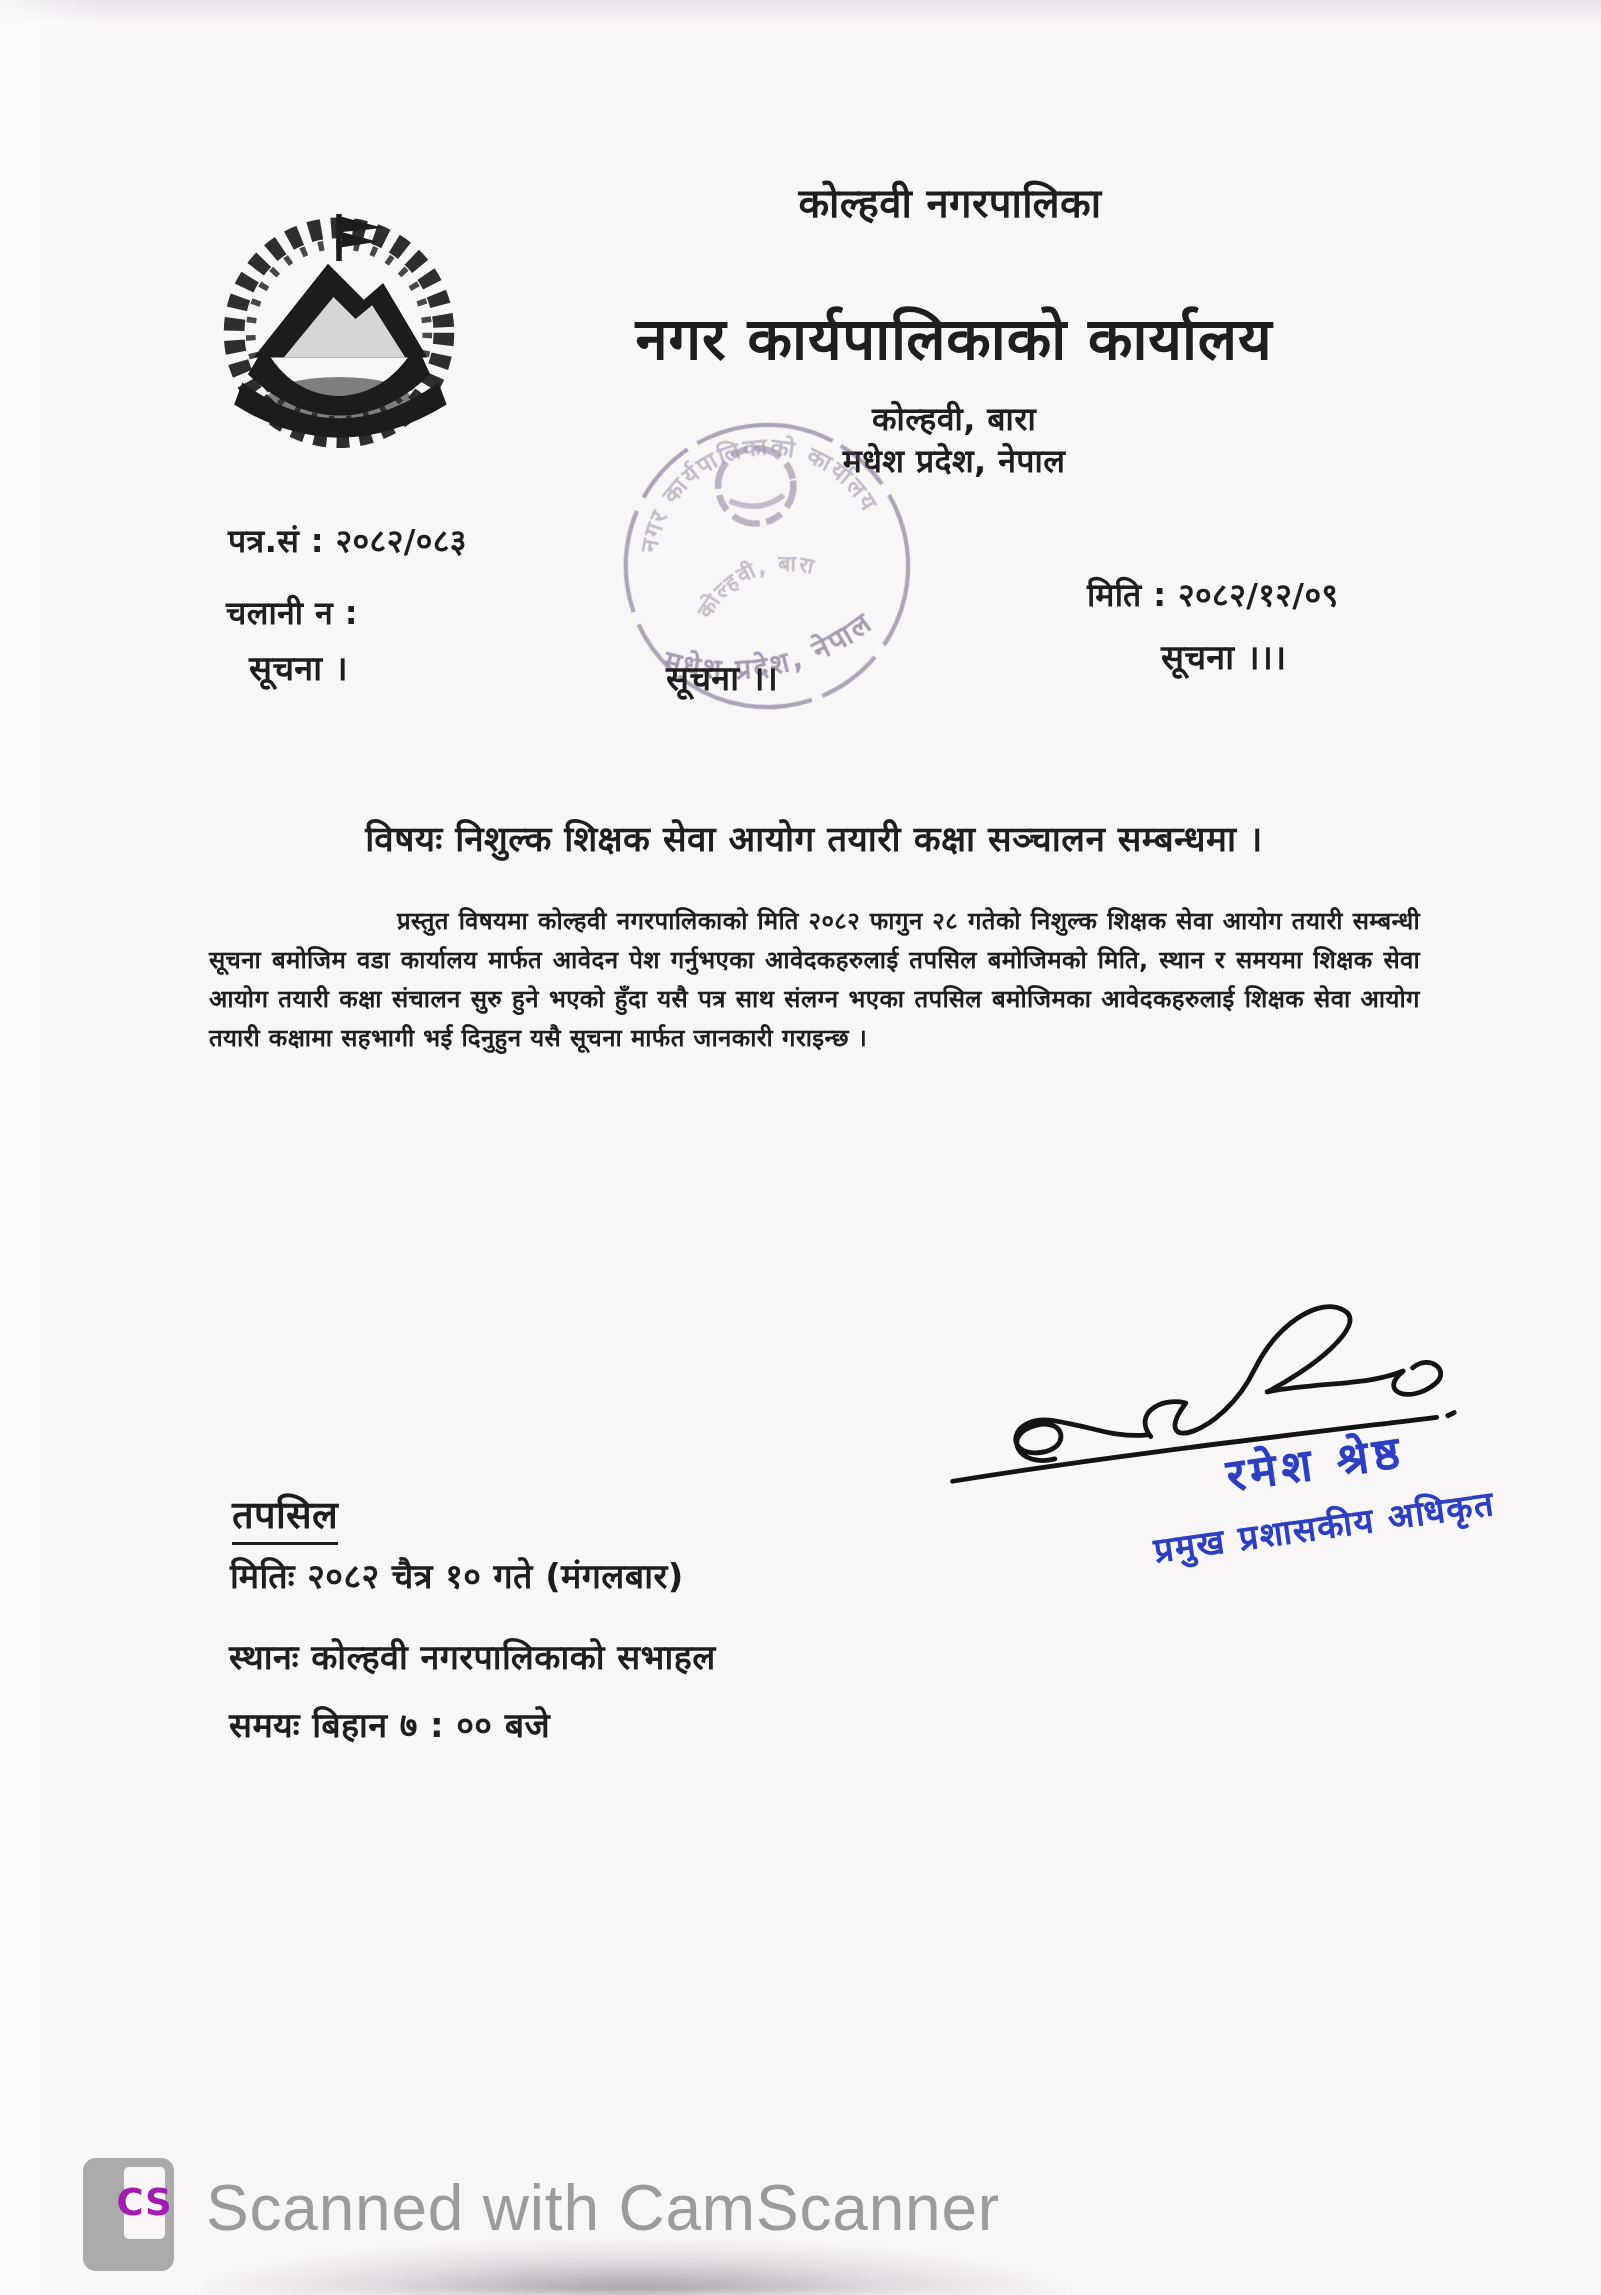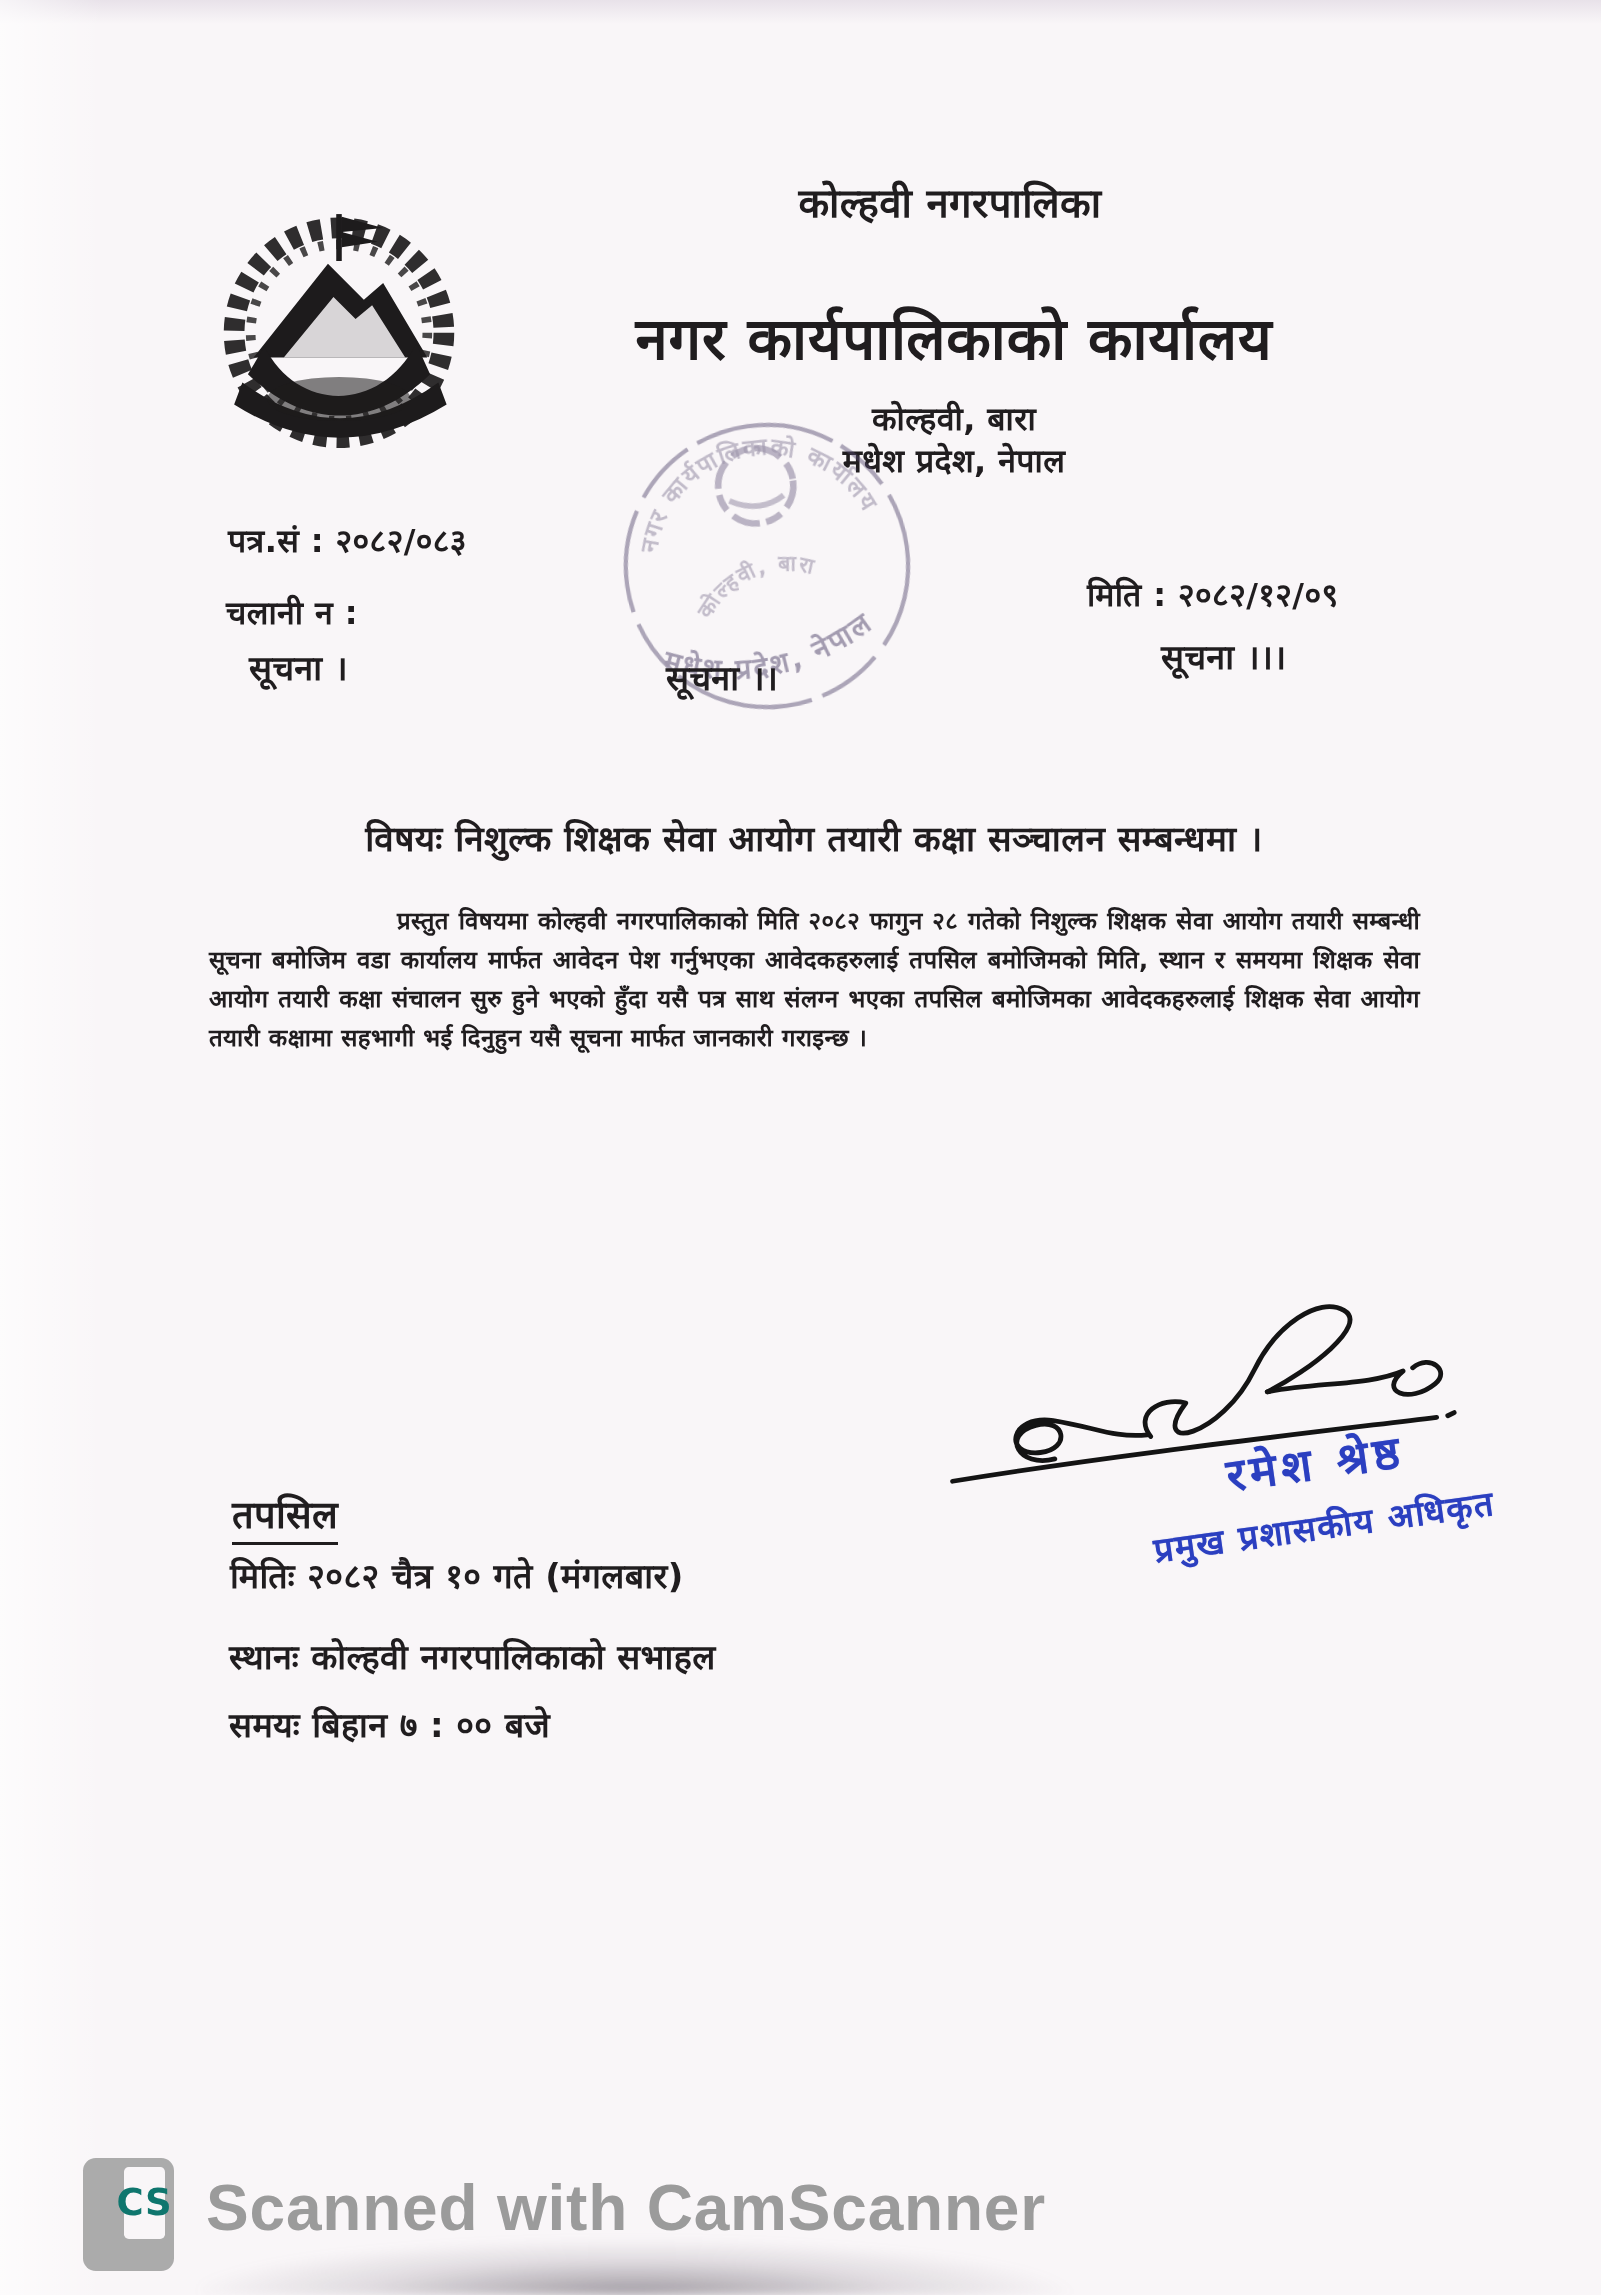--- a/index.html
+++ b/index.html
@@ -63,22 +63,22 @@
 
   
   .round-stamp{top:390px;left:607px;width:320px;height:352px;color:#55496f;opacity:.55;filter:blur(0.5px);transform:rotate(-8deg);}
 
   .sig{top:1259px;left:935px;width:639px;height:256px;}
 
   
   .cs-badge{top:2158px;left:83px;width:91px;height:113px;background:#ababab;border-radius:12.8px;}
   .cs-screen{position:absolute;left:8.8px;right:8.8px;top:8.8px;bottom:32px;background:#f9f6f8;border-radius:4.8px;
     display:flex;align-items:center;justify-content:center;
-    font-size:37px;font-weight:700;color:#0f766e;letter-spacing:0.8px;margin-left:32px;}
-  .cs-text{top:2171px;left:206px;font-size:64px;font-weight:700;color:#9b9b9b;letter-spacing:0.8px;
+    font-size:37px;font-weight:700;color:#a21caf;letter-spacing:0.8px;margin-left:32px;}
+  .cs-text{top:2171px;left:206px;font-size:64px;font-weight:400;color:#9b9b9b;letter-spacing:0.8px;
     font-family:"Liberation Sans","DejaVu Sans",sans-serif;}
 </style>
 </head>
 <body>
 
 <div class="page">
 
   <div class="top-edge"></div>
   <div class="left-light"></div>
 

